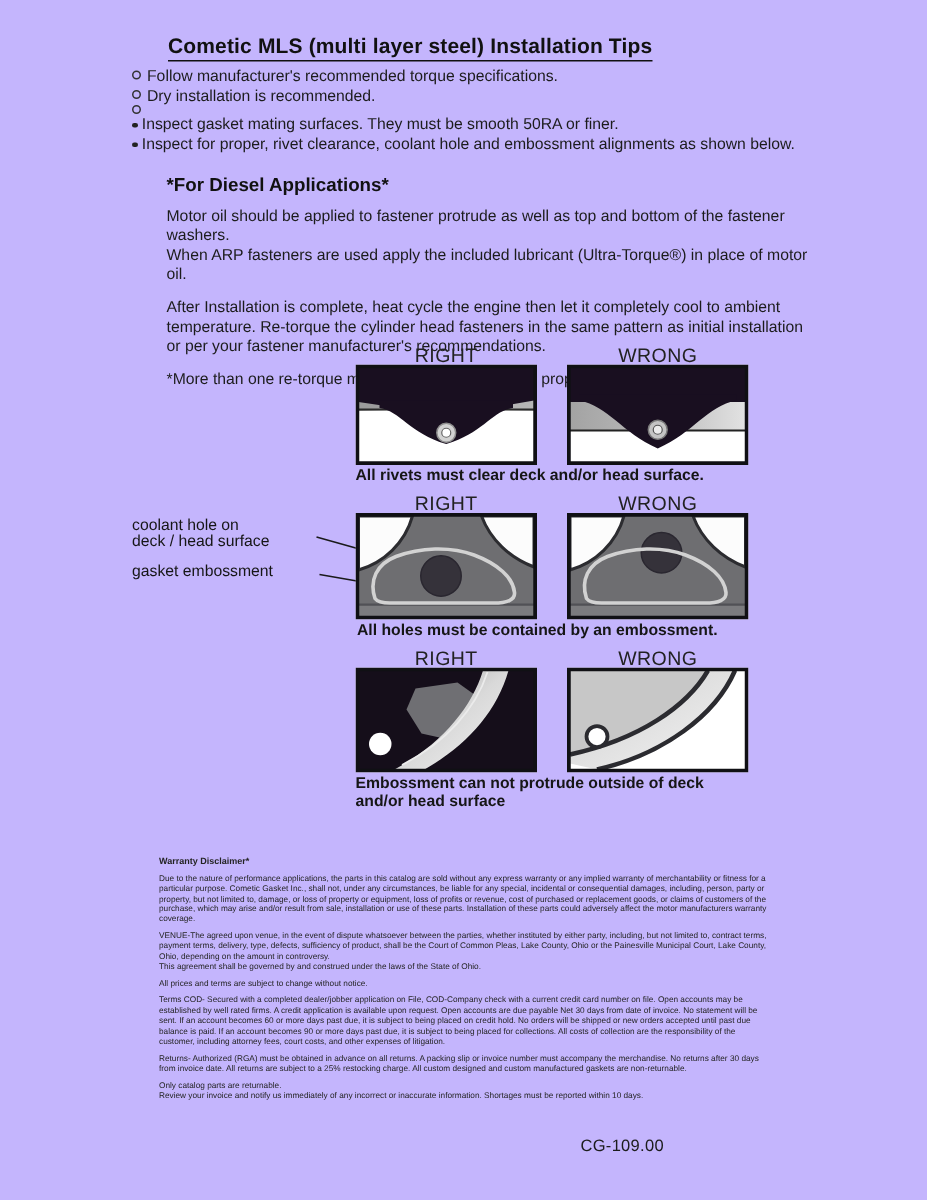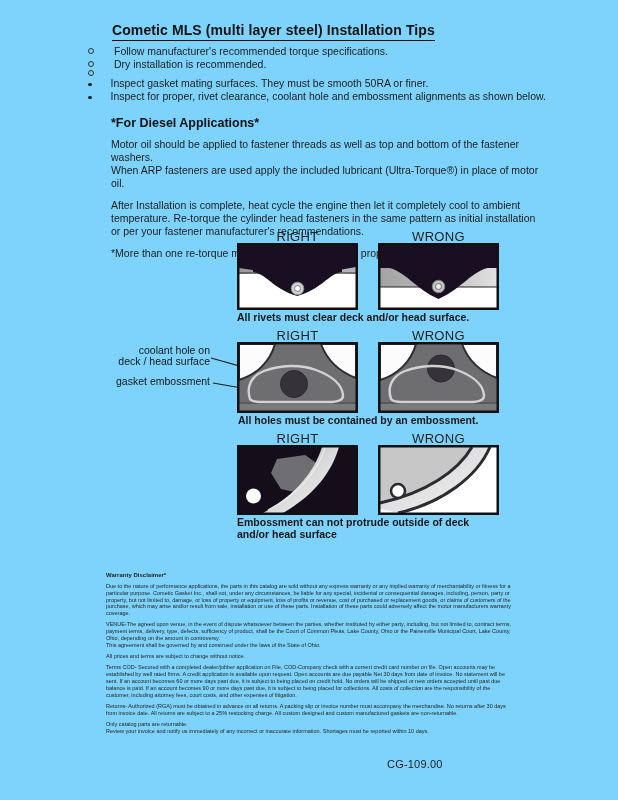--- a/index.html
+++ b/index.html
@@ -1,38 +1,38 @@
 <!DOCTYPE html>
 <html><head>
 <meta charset="utf-8">
 <style>
   html,body{margin:0;padding:0;background:#ffffff;}
   .page{
     position:relative;
     width:618px;height:800px;
-    background:#7dd3fc;
+    background:#c4b5fd;
     font-family:"Liberation Sans", sans-serif;
     color:#1c1c1c;
     overflow:hidden;
   }
   .abs{position:absolute;}
   .pre{white-space:pre-line;}
 
   
   .title{
     left:112px;top:22px;
     font-size:14px;font-weight:bold;color:#111;
     border-bottom:1.6px solid #111;
     padding-bottom:2px;
     letter-spacing:0.1px;
   }
 
   
   .bullets{left:88px;top:45px;font-size:10.5px;line-height:13px;}
-  .brow{display:flex;align-items:baseline;gap:16px;}
+  .brow{display:flex;align-items:baseline;}
   .bullet-o{
     width:4px;height:4px;border:1px solid #333;border-radius:50%;
     display:inline-block;margin-right:4px;flex:0 0 auto;
     position:relative;top:-1px;
   }
   .sub{}
   .bullet-f{
     width:3.5px;height:3.5px;background:#222;border-radius:50%;
     display:inline-block;margin-right:3px;flex:0 0 auto;
     position:relative;top:-1px;
@@ -48,21 +48,21 @@
   .fig{width:121px;margin-right:20px;}
   .fig-label{
     text-align:center;font-size:13px;color:#222;
     height:13px;line-height:13px;letter-spacing:0.3px;
   }
   .fig svg{display:block;}
   .caption{font-size:10.5px;line-height:12px;color:#161616;font-weight:bold;}
 
   .ann{
     font-size:10.5px;line-height:11px;color:#161616;
-    text-align:right;width:122px;
+    width:122px;
   }
   .leader{pointer-events:none;}
 
   
   .legal{left:106px;top:572px;width:407px;color:#242424;}
   .legal h3{font-size:6px;font-weight:bold;margin:0 0 5px 0;}
   .legal p{font-size:5.5px;line-height:6.8px;margin:0 0 4.5px 0;}
 
   .code{left:387px;top:758px;font-size:11px;color:#1c1c1c;letter-spacing:0.2px;}
 </style>
@@ -90,21 +90,21 @@
       <span>Inspect gasket mating surfaces.  They must be smooth 50RA or finer.</span>
     </div>
     <div class="brow sub">
       <span class="bullet-f"></span>
       <span>Inspect for proper, rivet clearance, coolant hole and embossment alignments as shown below.</span>
     </div>
   </div>
 
   <div class="abs diesel">
     <h2>*For Diesel Applications*</h2>
-    <p class="pre">Motor oil should be applied to fastener threads as well as top and bottom of the fastener washers.
+    <p class="pre">Motor oil should be applied to fastener protrude as well as top and bottom of the fastener washers.
 When ARP fasteners are used apply the included lubricant (Ultra-Torque®) in place of motor oil.</p>
     <p class="pre">After Installation is complete, heat cycle the engine then let it completely cool to ambient
 temperature. Re-torque the cylinder head fasteners in the same pattern as initial installation
 or per your fastener manufacturer's recommendations.</p>
     <p>*More than one re-torque may be required to achieve proper fastener stretch*</p>
   </div>
 
   <div class="abs drow" style="left:237px;top:230px;">
     <div class="fig">
       <div class="fig-label">RIGHT</div>

